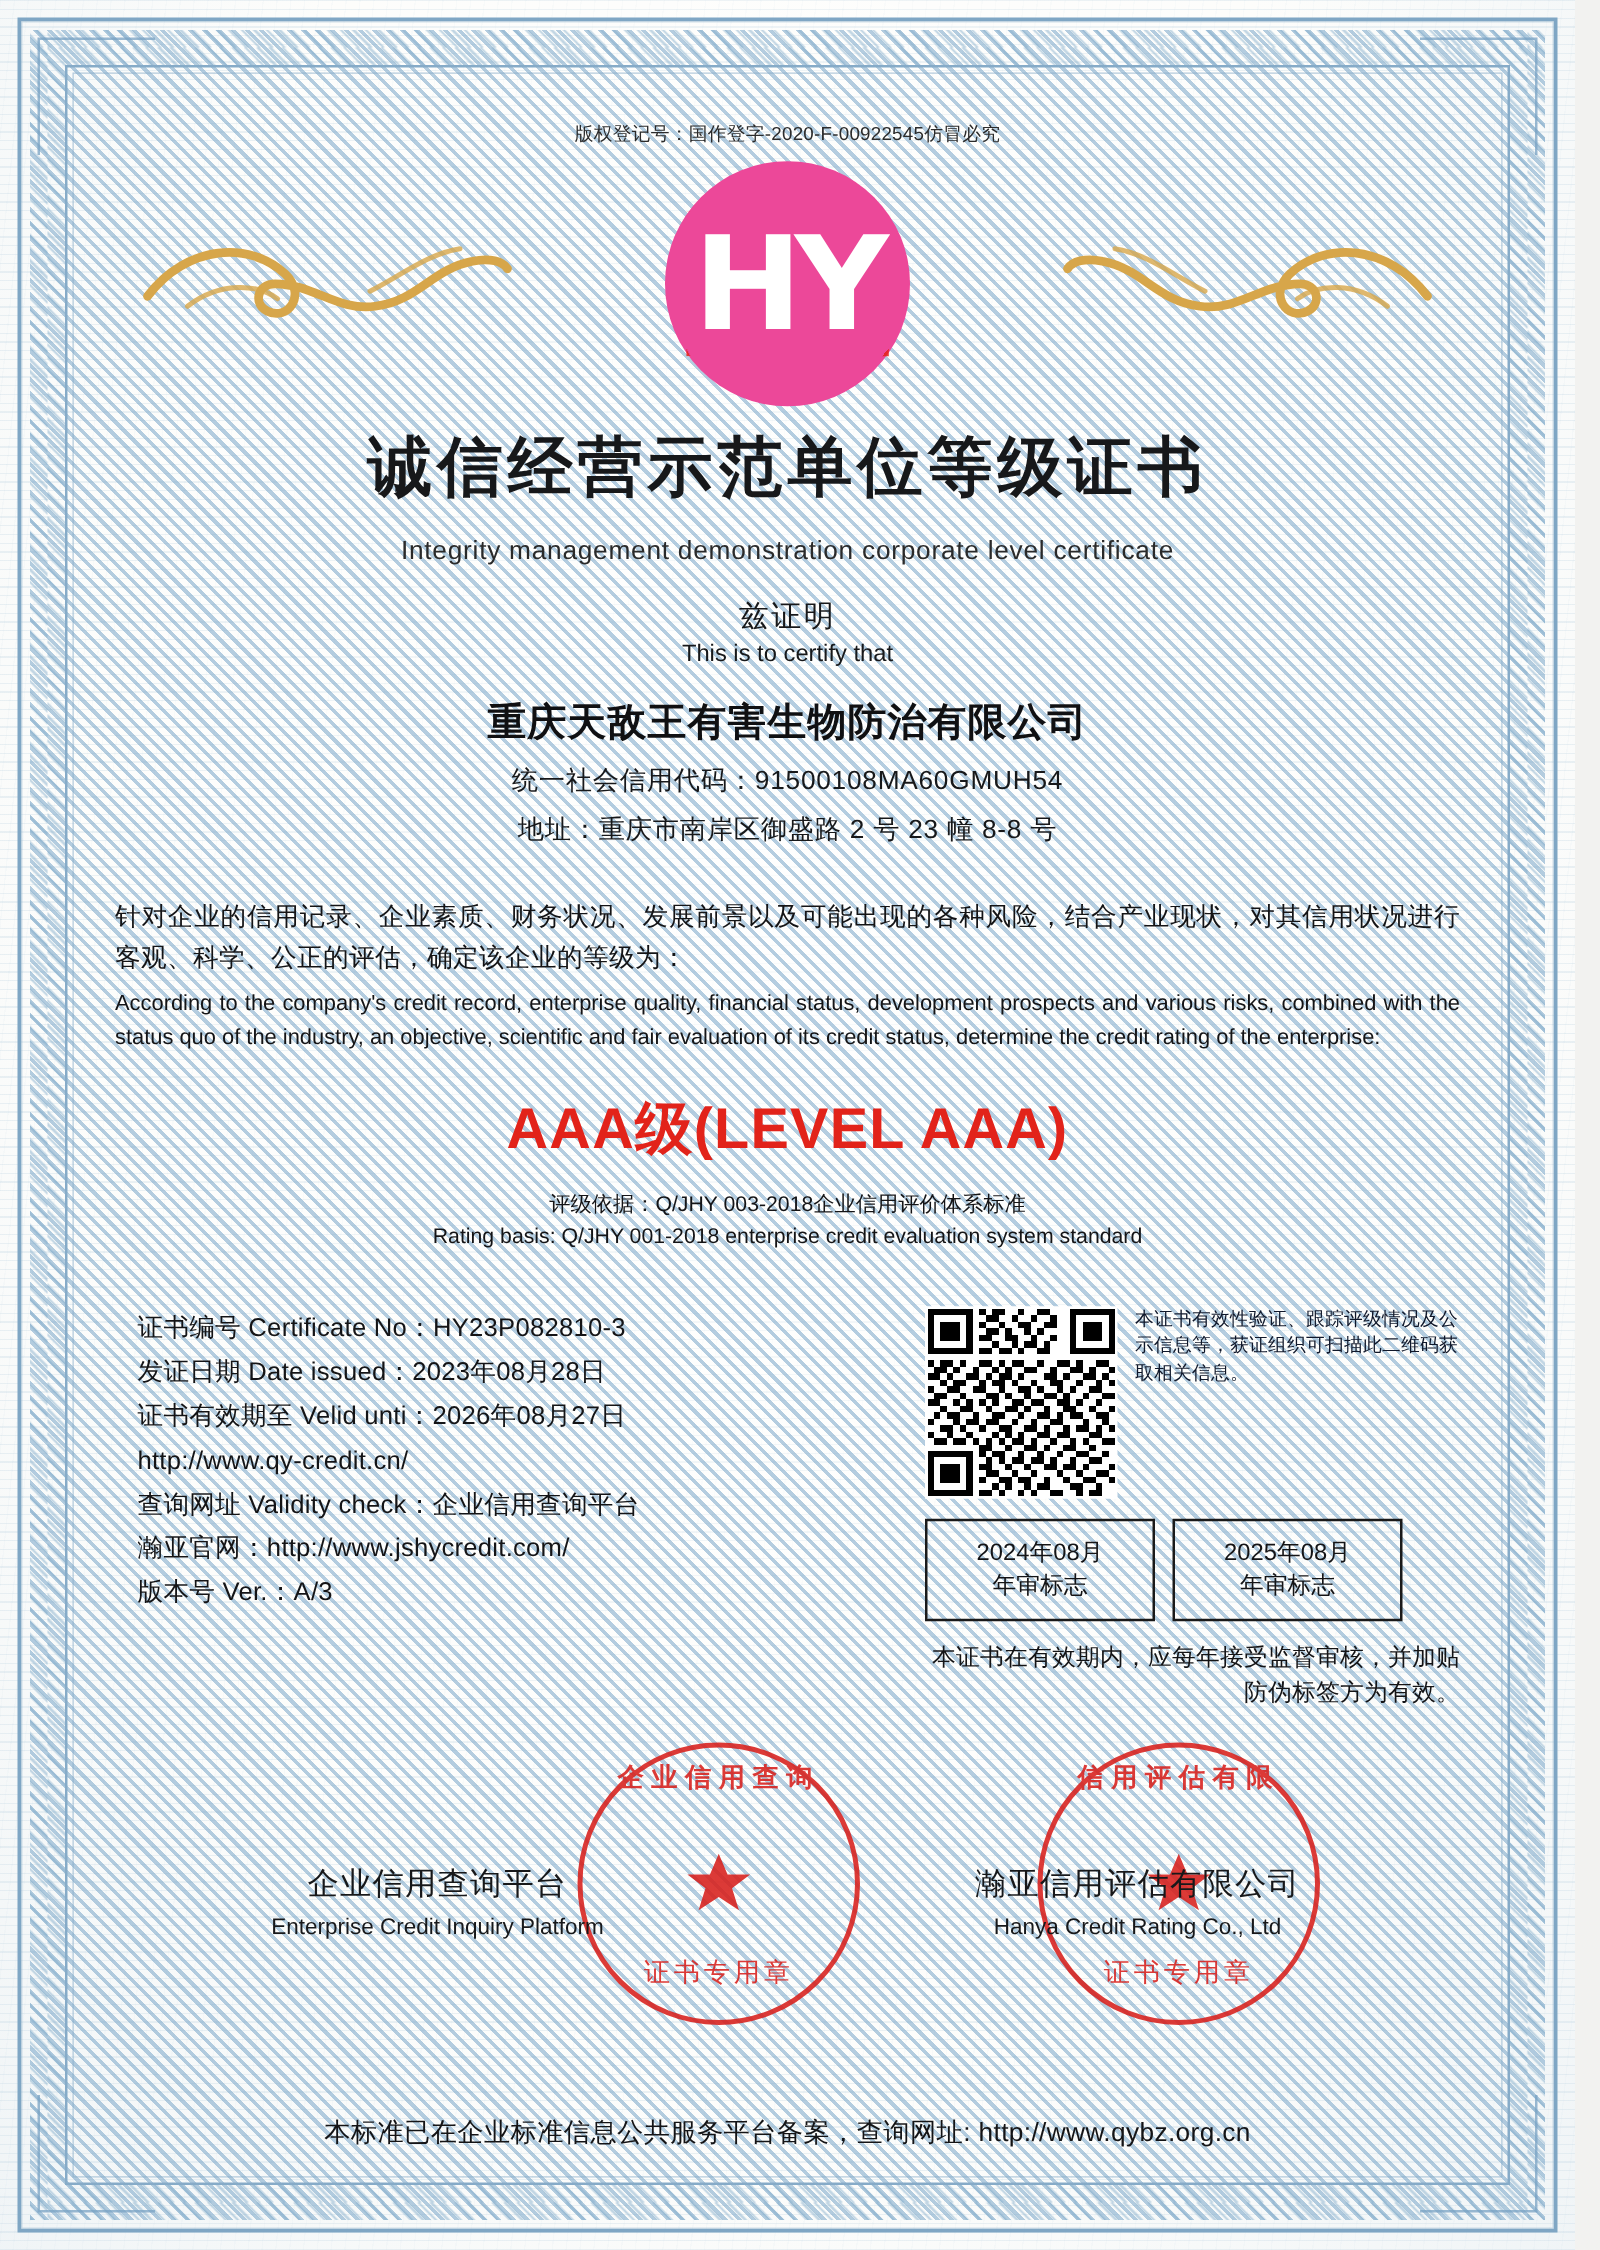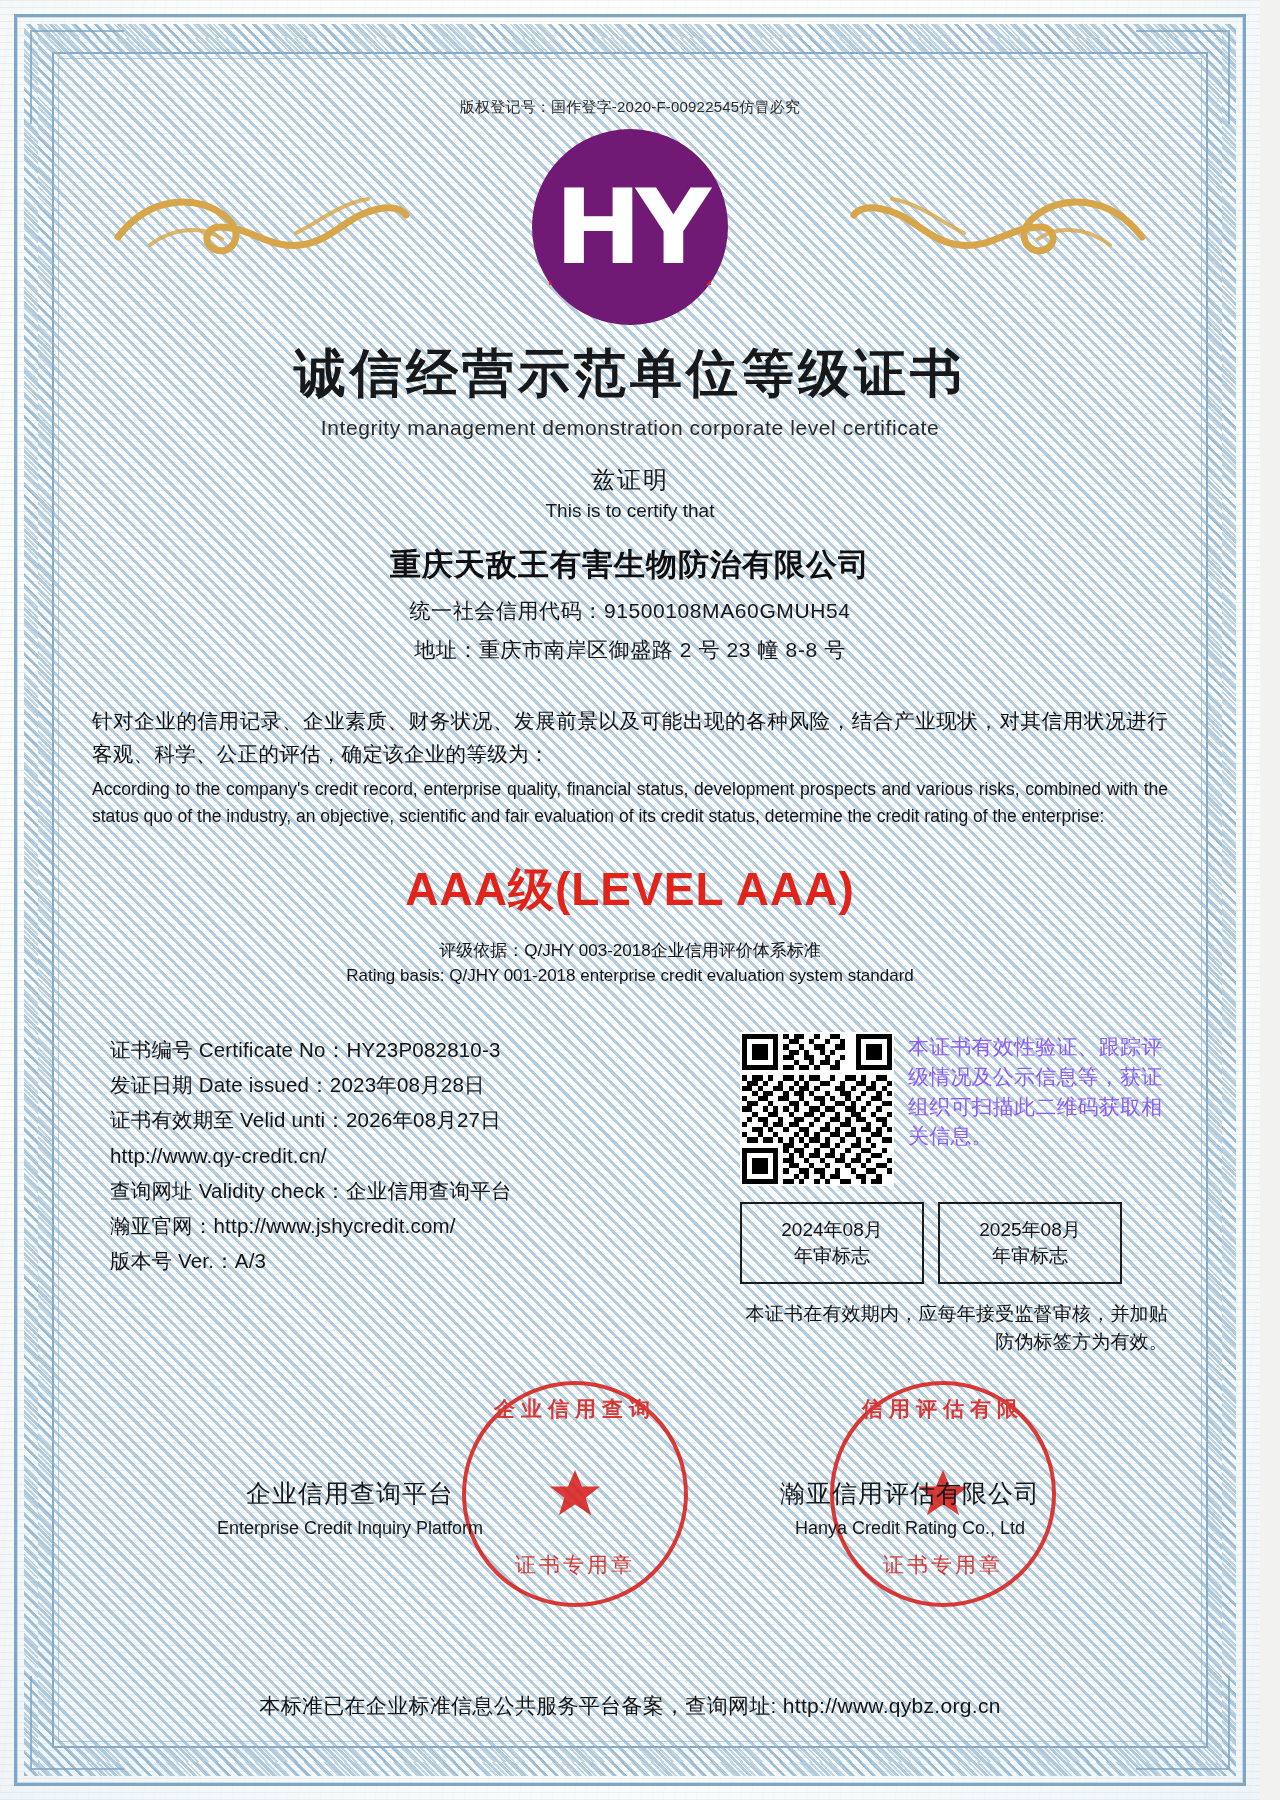--- a/index.html
+++ b/index.html
@@ -126,21 +126,21 @@
   .flourish.left { left: 40px; }
   .flourish.right { right: 40px; transform: scaleX(-1); }
   .logo {
     position: absolute;
     left: 50%;
     top: 6px;
     transform: translateX(-50%);
     width: 196px;
     height: 196px;
     border-radius: 50%;
-    background: #701a75;
+    background: #ec4899;
     display: flex;
     align-items: center;
     justify-content: center;
   }
   .logo-glyph {
     font-size: 104px;
     font-weight: bold;
     color: #ffffff;
     letter-spacing: -6px;
     font-family: "DejaVu Sans", sans-serif;
@@ -165,21 +165,21 @@
     color: #17181a;
     letter-spacing: 4px;
     margin-top: 6px;
     font-family: "DejaVu Sans", "Liberation Sans", sans-serif;
   }
   .title-en {
     text-align: center;
     font-size: 21px;
     color: #2a2a2a;
     letter-spacing: .6px;
-    margin-top: 7px;
+    margin-top: 20px;
   }
   .certify-cn {
     text-align: center;
     font-size: 24px;
     color: #17181a;
     margin-top: 24px;
     letter-spacing: 2px;
   }
   .certify-en {
     text-align: center;
@@ -266,22 +266,22 @@
     align-items: flex-start;
   }
   .qr {
     width: 150px;
     height: 150px;
     flex: none;
     background: #fff;
     padding: 2px;
   }
   .qr-note {
-    font-size: 21px;
-    color: #8b5cf6;
+    font-size: 15px;
+    color: #0f172a;
     line-height: 1.42;
     padding-left: 14px;
     letter-spacing: .2px;
   }
   .stamp-boxes {
     display: flex;
     margin-top: 16px;
     gap: 0;
   }
   .sbox {

